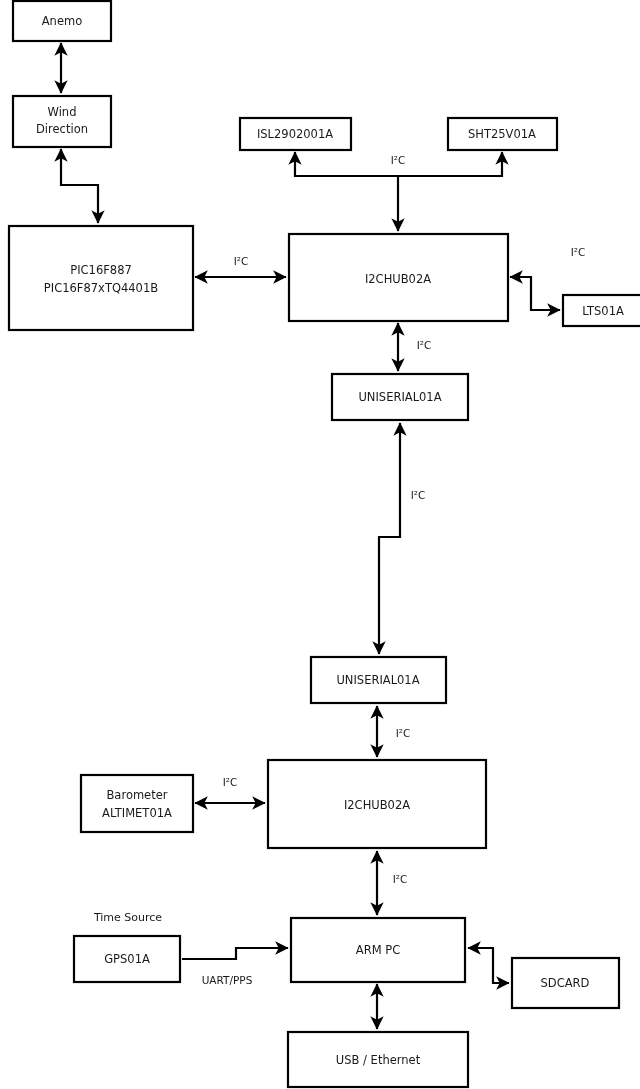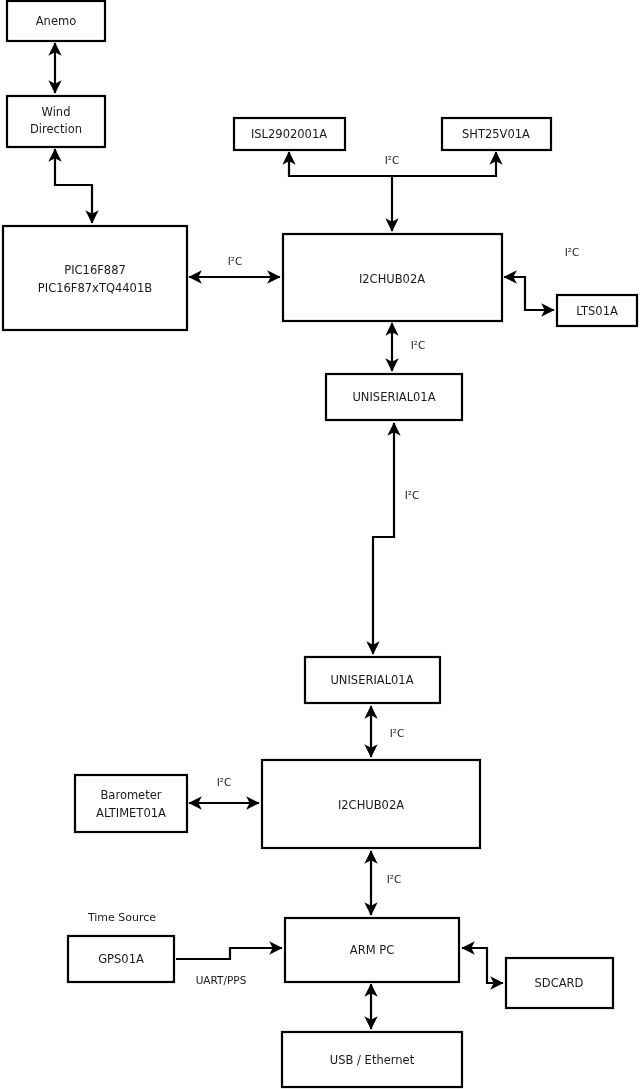--- a/index.html
+++ b/index.html
@@ -11,20 +11,21 @@
   body {
     width: 640px;
     height: 1089px;
     font-family: "DejaVu Sans", sans-serif;
     overflow: hidden;
   }
   #diagram-root {
     position: relative;
     width: 511px;
     height: 1089px;
+    padding-left: 6px;
   }
   svg.diagram {
     display: block;
     width: 640px;
     height: 1089px;
   }
   .node-box {
     fill: #ffffff;
     stroke: #000000;
     stroke-width: 2.2;

